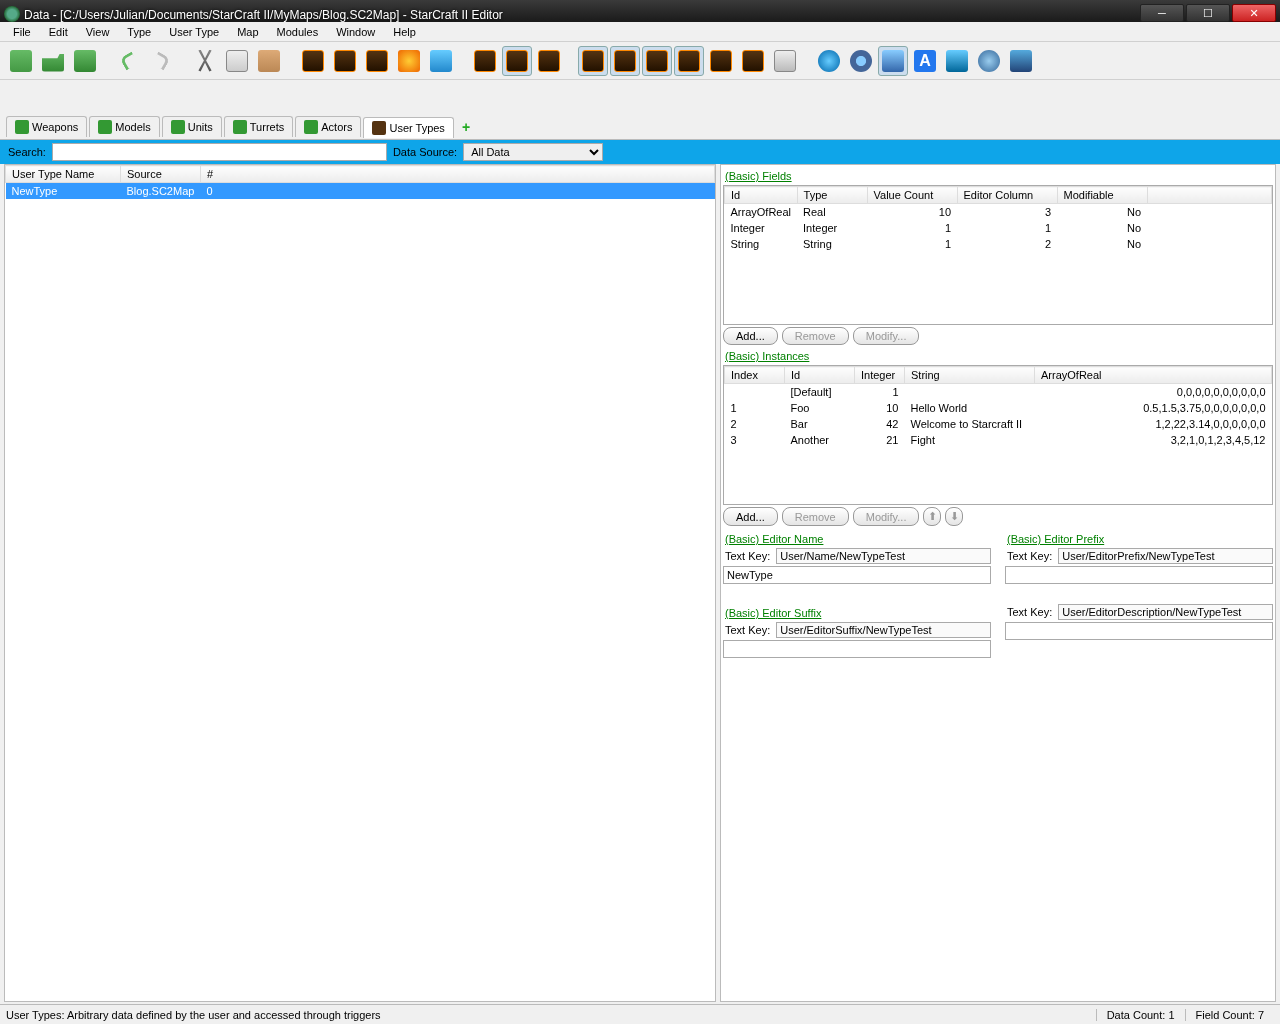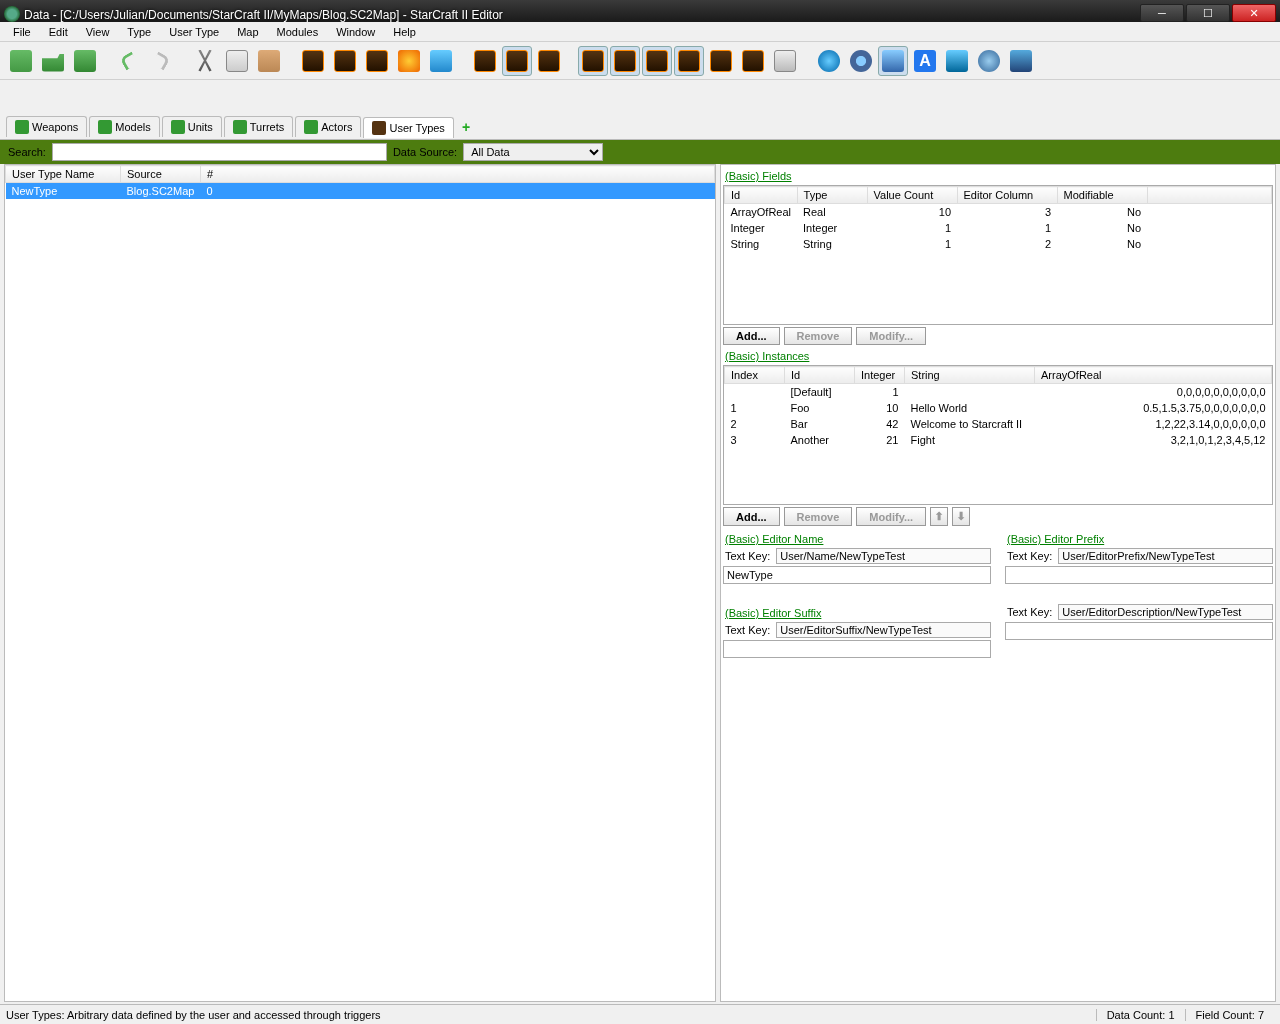--- a/index.html
+++ b/index.html
@@ -45,21 +45,21 @@
 
 
 .tabbar { height: 24px; background:#f0f0f0; display:flex; align-items:flex-start; padding:0 6px; border-bottom:1px solid #bbb;margin-top:36px;}
 .dtab{display:flex;align-items:center;gap:3px;padding:3px 8px;border:1px solid #bbb;border-bottom:none;border-radius:3px 3px 0 0;background:#f0f0f0;margin-right:2px;cursor:default;}
 .dtab.active{background:#fff;position:relative;top:1px;}
 .dic{width:14px;height:14px;background:#393;border-radius:2px;}
 .dic.brown{background:#531;}
 .plusbtn{padding:3px 6px;color:#2a2;font-weight:bold;font-size:14px;}
 
 
-.filterrow{height:24px;background:#4d7c0f;display:flex;align-items:center;padding:2px 8px;gap:6px;}
+.filterrow{height:24px;background:#0ea5e9;display:flex;align-items:center;padding:2px 8px;gap:6px;}
 .filterrow input,.filterrow select{border:1px solid #aaa;padding:1px 3px;height:18px;}
 .search-in{flex:1;max-width:335px;}
 .ds-sel{width:140px;}
 
 
 .main{flex:1;display:flex;overflow:hidden;}
 .left-pane{width:712px;background:#fff;border:1px solid #bbb;margin:0 2px 2px 4px;display:flex;flex-direction:column;}
 .right-pane{flex:1;background:#fff;border:1px solid #bbb;margin:0 4px 2px 2px;overflow-y:auto;padding:2px;}
 
 
@@ -67,21 +67,21 @@
 .tbl th{background:linear-gradient(#fdfdfd,#ececec);border:1px solid #ddd;padding:2px 6px;text-align:left;font-weight:normal;}
 .tbl td{padding:2px 6px;border-bottom:0;}
 .selrow td{background:#3399ff;color:#fff;}
 .tbl-wrapper{border:1px solid #aaa;background:#fff;}
 
 
 .section-h{color:#008000;text-decoration:underline;padding:3px 2px;cursor:default;}
 .fieldtable{height:140px;}
 .insttable{height:140px;}
 .btnrow{display:flex;gap:4px;padding:2px 0;}
-.wbtn2{border:1px solid #999;background:linear-gradient(#fff,#e5e5e5);padding:2px 12px;border-radius:0;cursor:default;font-weight:bold;}
+.wbtn2{border:1px solid #999;background:linear-gradient(#fff,#e5e5e5);padding:2px 12px;border-radius:8px;cursor:default;}
 .wbtn2:disabled,.wbtn2.dis{color:#999;}
 .arrowbtn{width:18px;padding:2px 2px;}
 
 .formgrid{display:grid;grid-template-columns:1fr 1fr;gap:20px 14px;padding:2px 0;}
 .frow label{display:inline-block;margin:2px 2px;}
 .tkey{display:flex;align-items:flex-start;gap:4px;}
 .tkey input{flex:1;border:1px solid #aaa;padding:1px 3px;background:#fafafa;}
 .valin{width:100%;border:1px solid #aaa;padding:2px 3px;margin-top:2px;}
 textarea.valin{height:90px;resize:none;}
 

